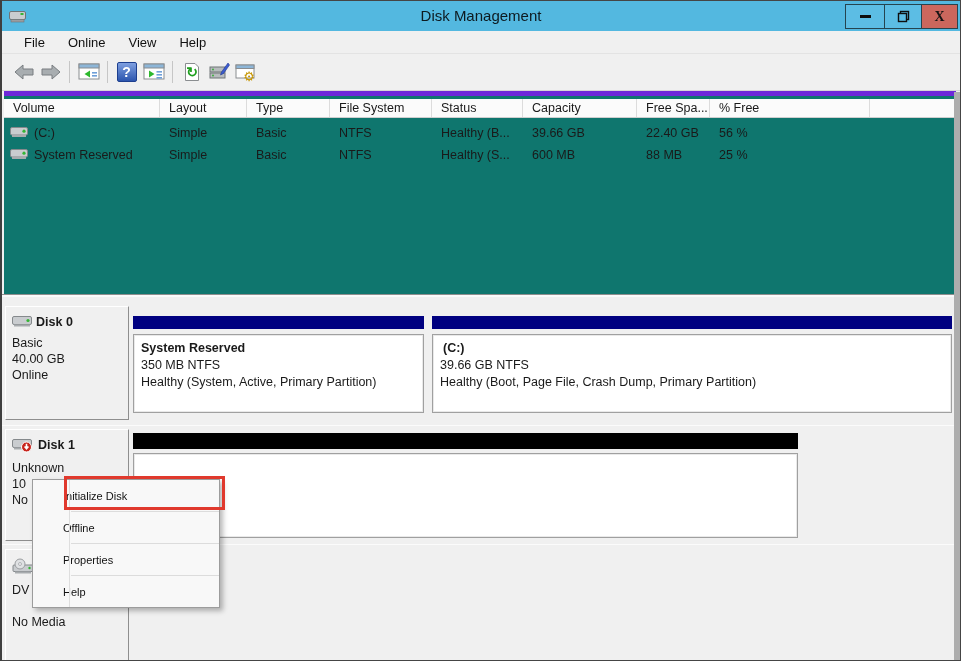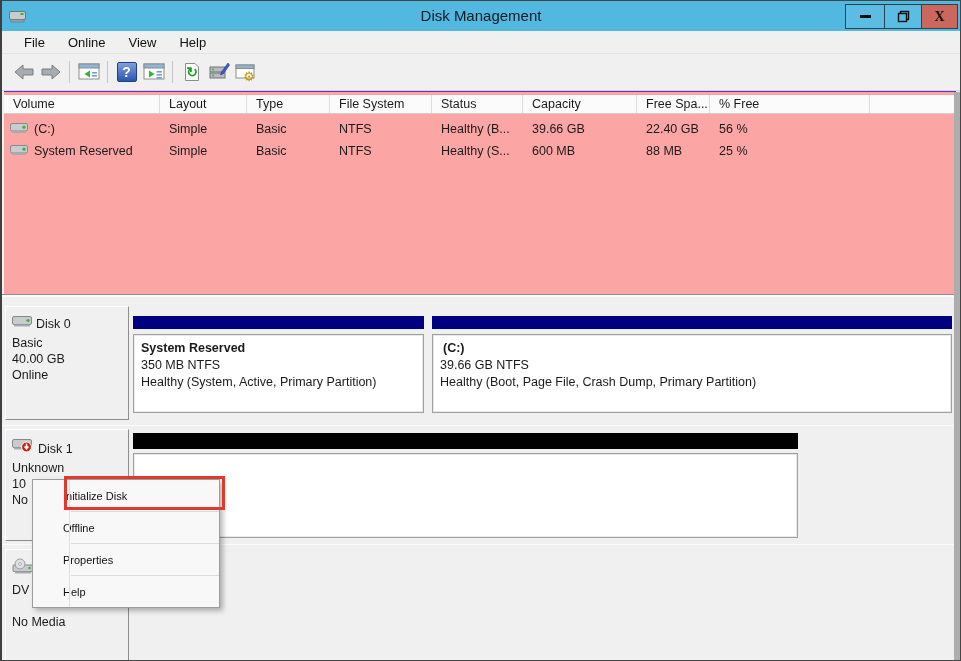--- a/index.html
+++ b/index.html
@@ -51,21 +51,21 @@
   .tb-sep { width:1px; height:22px; background:#c6c6c6; margin:0 5px; }
   .help-box {
     width:20px; height:20px; border-radius:2px; border:1px solid #1d3f8f;
     background:linear-gradient(#7e9fe0,#2c55ae); color:#fff; font-weight:bold;
     font-size:14px; display:flex; align-items:center; justify-content:center;
   }
 
   
   .volume-list {
     position:absolute; left:2px; top:90px; width:952px; height:203px;
-    background:#fca5a5; border-top:1px solid #6d28d9;
+    background:#0f766e; border-top:5px solid #6d28d9;
   }
   .vl-header { position:absolute; left:0; top:3px; height:19px; width:100%; display:flex;
     background:#fbfbfb; border-bottom:1px solid #cfcfcf; }
   .vl-h {
     font-size:12.5px; color:#1a1a1a; line-height:18px; padding-left:9px;
     border-right:1px solid #dcdcdc; overflow:hidden; white-space:nowrap;
   }
   .c0{width:156px;} .c1{width:87px;} .c2{width:83px;} .c3{width:102px;}
   .c4{width:91px;} .c5{width:114px;} .c6{width:73px;} .c7{width:160px;} .c8{flex:1;}
   .vl-row { position:absolute; left:0; height:22px; width:100%; display:flex; align-items:center; }
@@ -77,21 +77,21 @@
 
   
   .graph { position:absolute; left:0; right:0; top:297px; bottom:0; background:#f0f0f0; }
 
   .disk-cell {
     position:absolute; left:3px; width:124px; background:#f0f0f0;
     border-top:1px solid #ffffff; border-left:1px solid #ffffff;
     border-right:1px solid #8e8e8e; border-bottom:1px solid #8e8e8e;
     padding:8px 0 0 6px; font-size:12.5px; color:#1a1a1a;
   }
-  .disk-title { display:flex; align-items:flex-end; font-weight:normal; margin-bottom:4px; }
+  .disk-title { display:flex; align-items:flex-start; font-weight:bold; margin-bottom:4px; }
   .disk-title .ico { margin-right:4px; position:relative; flex:none; }
   .disk-line { line-height:16px; white-space:nowrap; }
 
   .part-bar { position:absolute; height:13px; }
   .part-box {
     position:absolute; background:#fff; border:1px solid #a0a0a0;
     box-shadow:inset 0 0 0 1px #e9e9e9; padding:5px 0 0 7px;
     font-size:12.5px; color:#1a1a1a; overflow:hidden;
   }
   .part-box .pt { font-weight:bold; line-height:17px; white-space:nowrap; }

